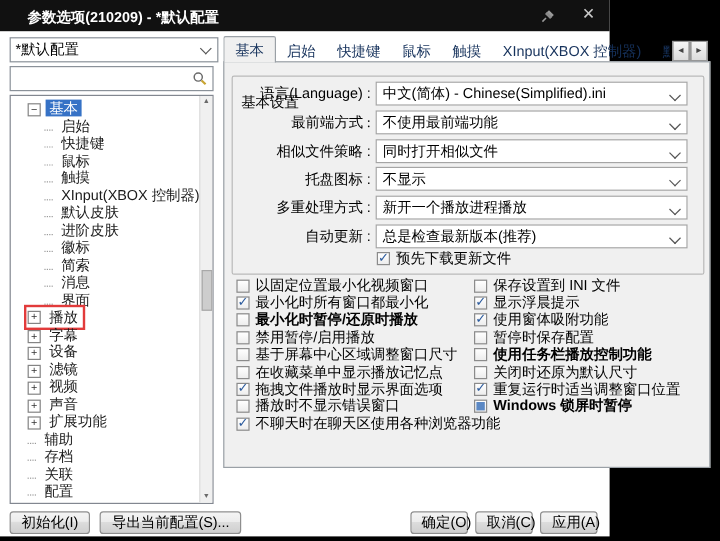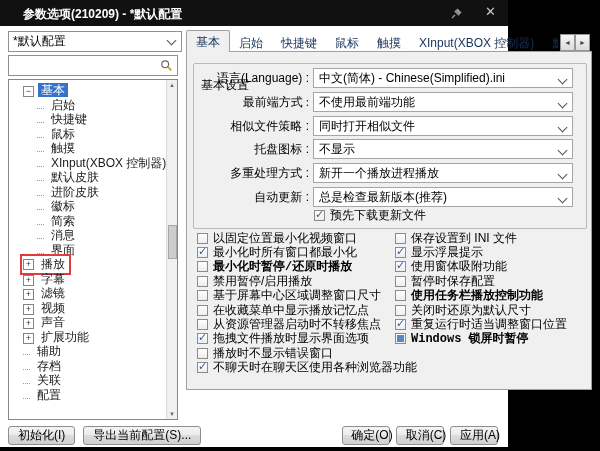--- a/index.html
+++ b/index.html
@@ -50,21 +50,21 @@
     border:1px solid #9aa0a6;box-sizing:border-box;z-index:2;}
   
   #groupbox{position:absolute;left:6px;top:11px;width:392px;height:164px;border:1px solid #b9b9b9;border-radius:2px;}
   #grouplabel{position:absolute;left:10px;top:4px;background:#f0f0f0;padding:0 4px;font-size:12px;color:#000;margin-top:21px;}
   .combo-label{position:absolute;width:120px;text-align:right;font-size:12px;color:#000;line-height:20px;left:2px;}
   .combo{position:absolute;left:126px;width:260px;height:20px;background:#fff;border:1px solid #a5a5a5;
     box-sizing:border-box;font-size:12px;line-height:18px;padding-left:5px;color:#000;cursor:pointer;white-space:nowrap;overflow:hidden;}
   .combo .chev{top:7px;}
   
   .cbrow{display:flex;align-items:center;height:14.4px;font-size:12px;color:#000;white-space:nowrap;cursor:pointer;}
-  .cbrow.b{font-weight:bold;font-family:Liberation Mono, monospace;}
+  .cbrow.b{font-weight:bold;}
   .cb{width:11px;height:11px;border:1px solid #8b8b8b;background:linear-gradient(#fff,#ededed);
     margin-right:5px;flex:none;position:relative;box-sizing:border-box;}
   .cb .chk{position:absolute;left:0px;top:-3px;font-size:11px;font-weight:bold;color:#2d5c9e;}
   .cb .ind{position:absolute;left:1px;top:1px;width:7px;height:7px;background:#5b88c4;}
   #predl{position:absolute;left:127px;top:156px;}
   #col-left{position:absolute;left:10px;top:179px;}
   #col-right{position:absolute;left:208px;top:179px;}
 </style>
 </head>
 <body>
@@ -136,20 +136,23 @@
           <span><span class="dashc"></span><span class="tlabel">界面</span></span>
         </div>
         <div class="trow ind0">
           <span class="annobox">
             <span class="expander">+</span>
             <span class="tlabel">播放</span>
           </span>
         </div>
         <div class="trow ind0">
           <span><span class="expander">+</span><span class="tlabel">字幕</span></span>
+        </div>
+        <div class="trow ind0">
+          <span><span class="expander">+</span><span class="tlabel">设备</span></span>
         </div>
         <div class="trow ind0">
           <span><span class="expander">+</span><span class="tlabel">滤镜</span></span>
         </div>
         <div class="trow ind0">
           <span><span class="expander">+</span><span class="tlabel">视频</span></span>
         </div>
         <div class="trow ind0">
           <span><span class="expander">+</span><span class="tlabel">声音</span></span>
         </div>
@@ -231,24 +234,20 @@
         </div>
         <div class="cbrow">
           <span class="cb"></span>
           <span>基于屏幕中心区域调整窗口尺寸</span>
         </div>
         <div class="cbrow">
           <span class="cb"></span>
           <span>在收藏菜单中显示播放记忆点</span>
         </div>
         <div class="cbrow">
-          <span class="cb"></span>
-          <span>从资源管理器启动时不转移焦点</span>
-        </div>
-        <div class="cbrow">
           <span class="cb">
             <span class="chk">✓</span>
           </span>
           <span>拖拽文件播放时显示界面选项</span>
         </div>
         <div class="cbrow">
           <span class="cb"></span>
           <span>播放时不显示错误窗口</span>
         </div>
         <div class="cbrow">

